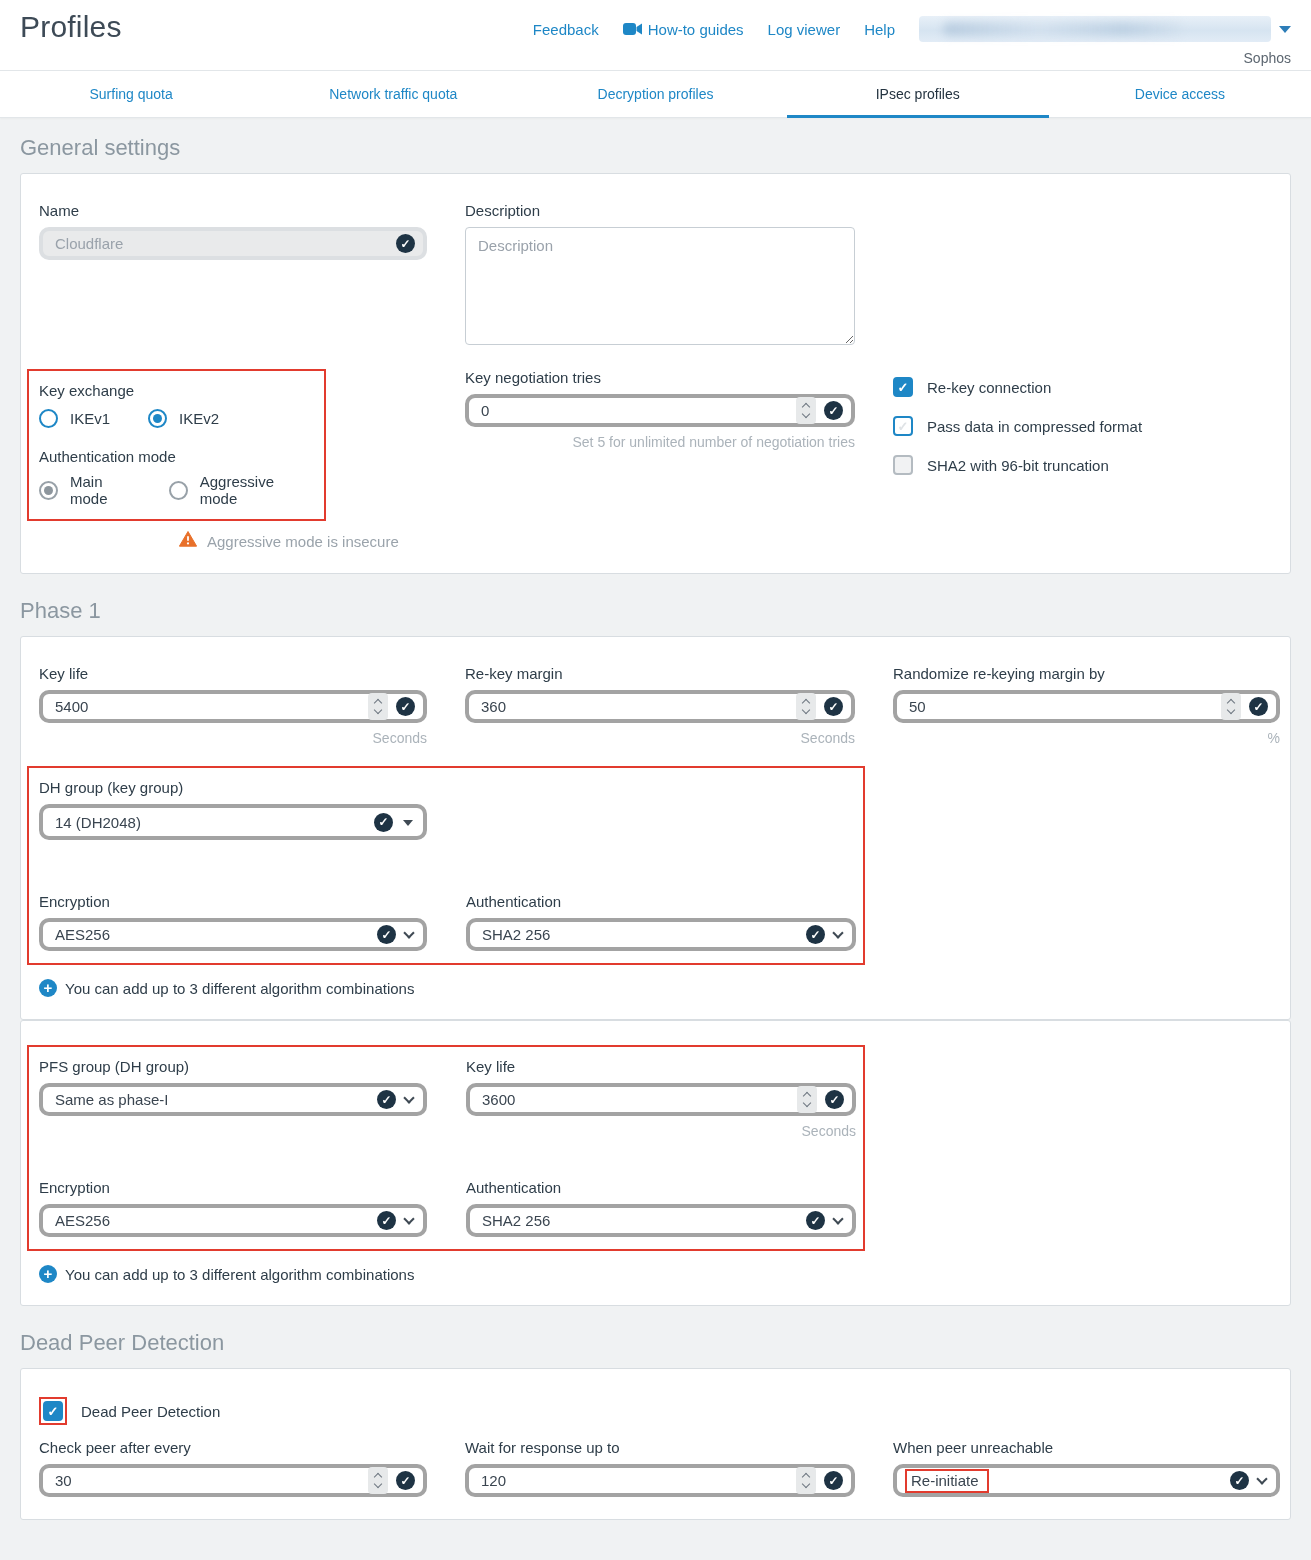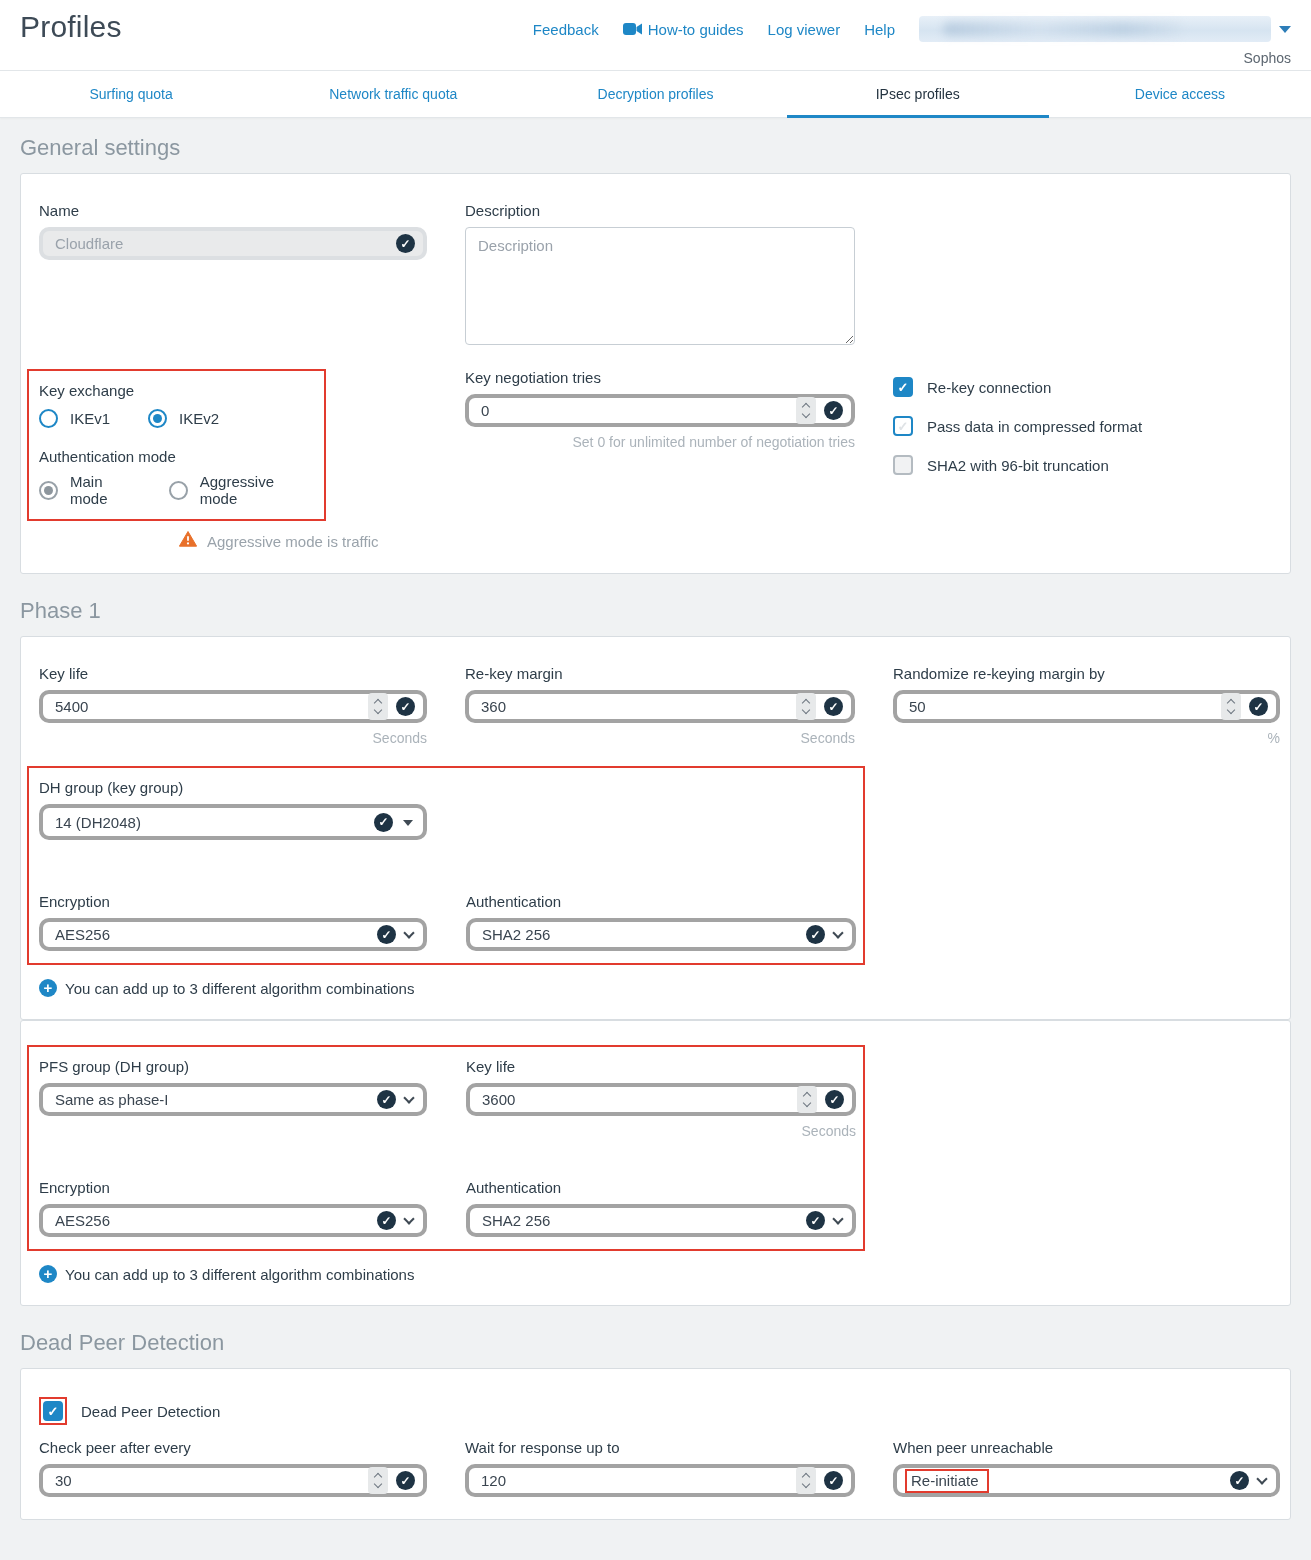--- a/index.html
+++ b/index.html
@@ -213,35 +213,35 @@
           </div>
         </div>
         <div class="warn-row">
           <span>
             <svg width="18" height="16" viewBox="0 0 18 16">
                 <path d="M9 0.5 L17.6 15.2 H0.4 Z" fill="#e8702a" stroke="#e8702a" stroke-width="1" stroke-linejoin="round"></path>
                 <rect x="8.1" y="5" width="1.8" height="5" rx="0.9" fill="#fff"></rect>
                 <circle cx="9" cy="12.4" r="1.1" fill="#fff"></circle>
               </svg>
           </span>
-          <span class="warn-text">Aggressive mode is traffic</span>
+          <span class="warn-text">Aggressive mode is insecure</span>
         </div>
       </div>
 
       <div>
         <label class="field-label">Key negotiation tries</label>
         <div class="ctl">
           <input value="0" style="">
           <span class="stepper">
               <span class="chev up"></span>
               <span class="chev down"></span>
             </span>
           <span class="badge"></span>
         </div>
-        <div class="helper">Set 0 for unlimited number of negotiation tries</div>
+        <div class="helper">Set 5 for unlimited number of negotiation tries</div>
       </div>
 
       <div class="mt8">
         <div class="cbx-row">
           <span class="cbx checked"></span>
           <span class="cbx-label">Re-key connection</span>
         </div>
         <div class="cbx-row">
           <span class="cbx partial"></span>
           <span class="cbx-label">Pass data in compressed format</span>

